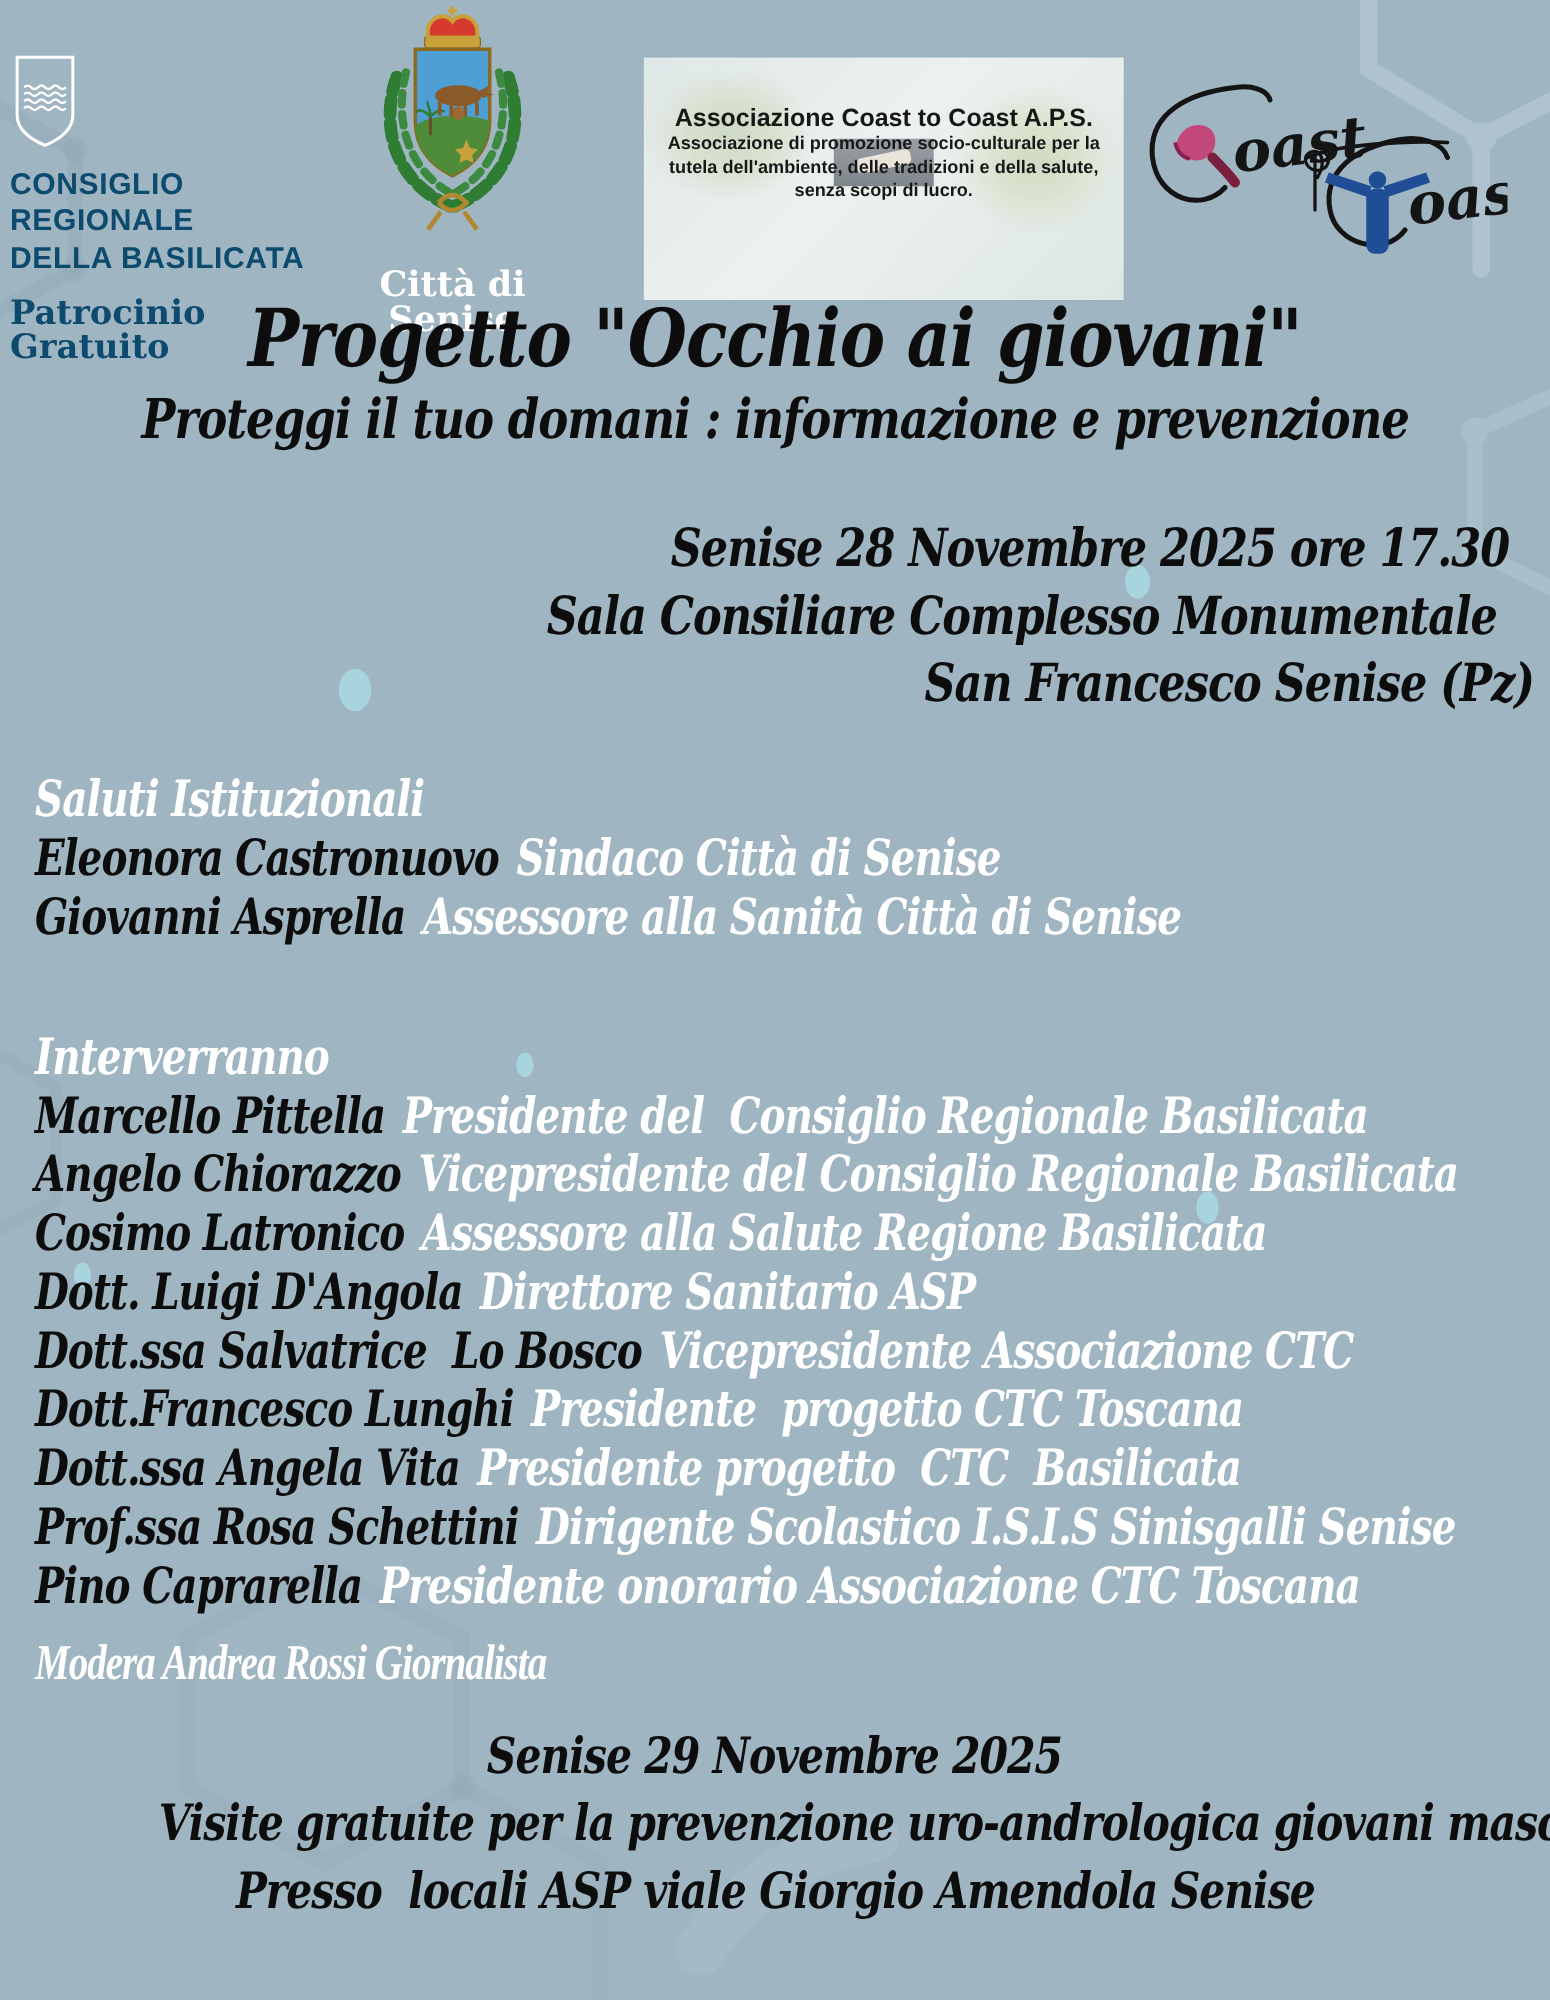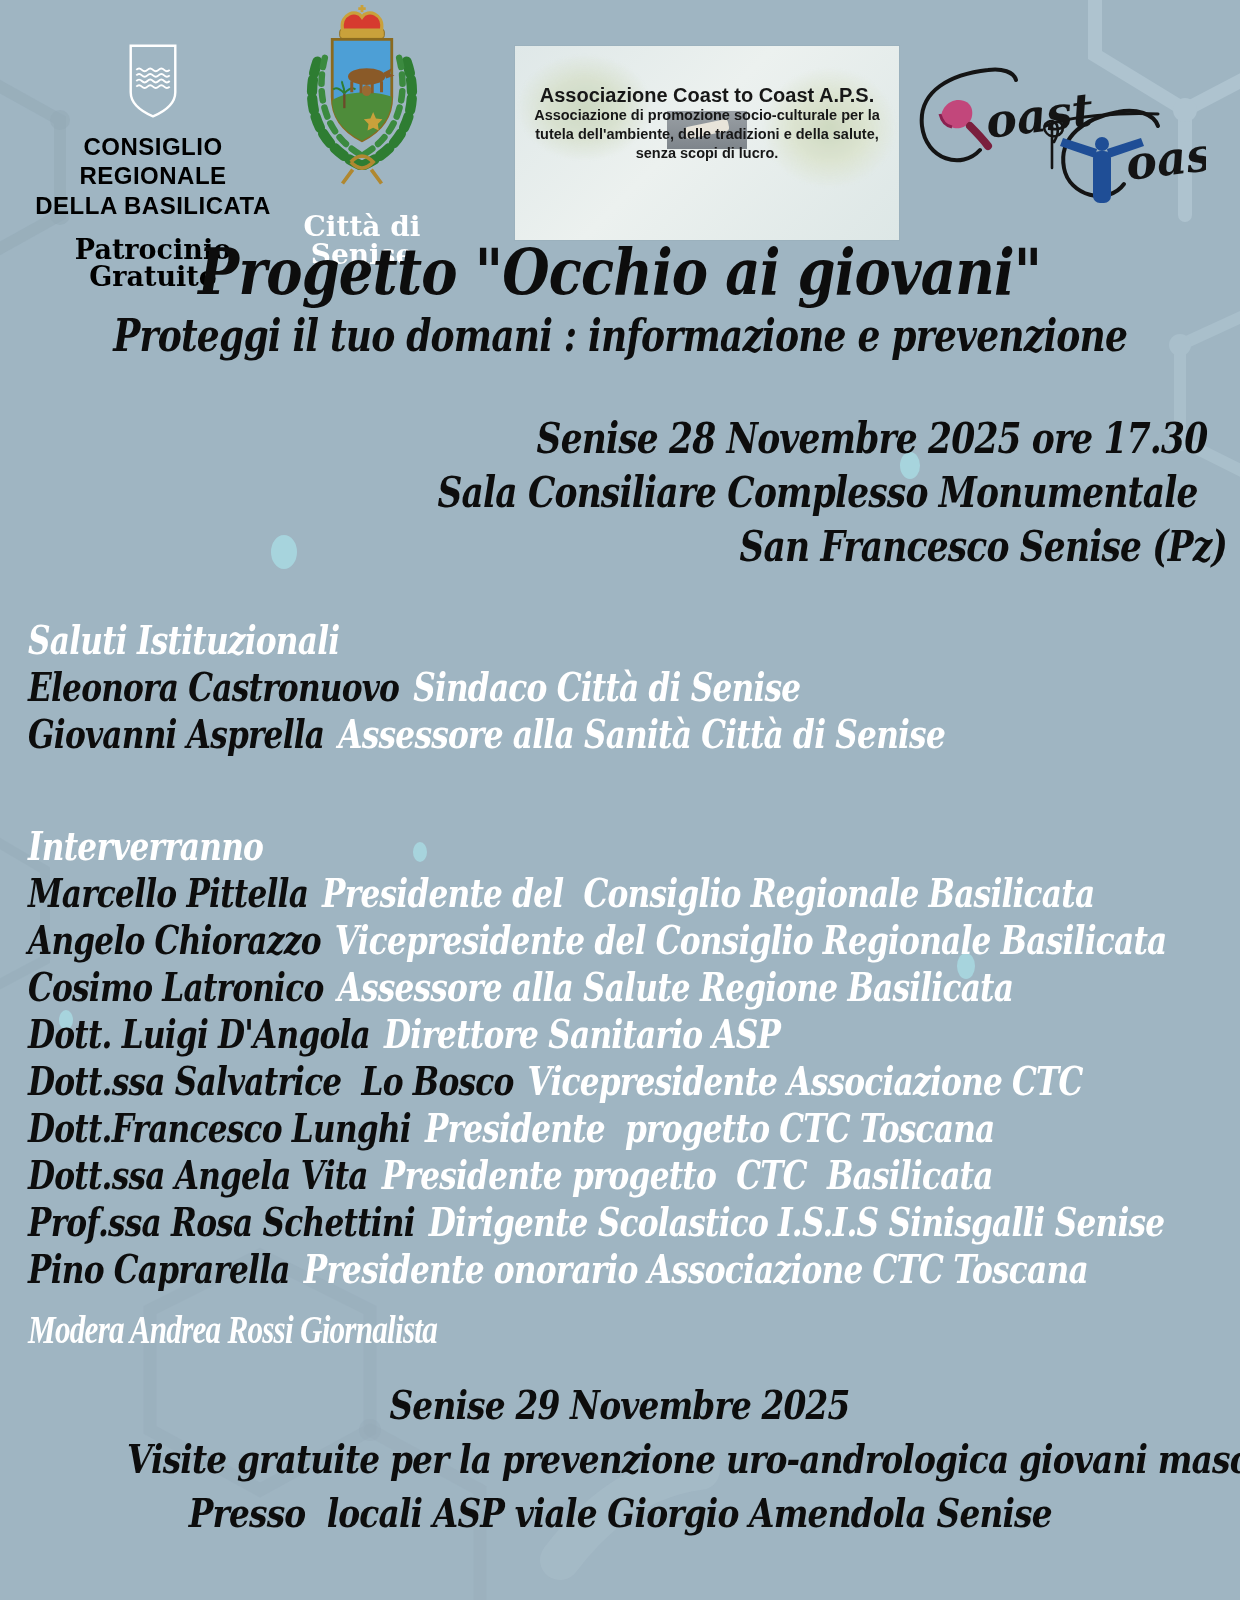--- a/index.html
+++ b/index.html
@@ -4,21 +4,21 @@
 <style>
   html,body{margin:0;padding:0;}
   body{width:1240px;height:1600px;font-family:"Liberation Sans",sans-serif;}
   .poster{position:relative;width:1240px;height:1600px;background:#9fb5c2;overflow:hidden;}
 
   
   .hex-layer{position:absolute;inset:0;pointer-events:none;}
   .dot{position:absolute;border-radius:50%;background:#a7d7e0;opacity:.9;}
 
   
-  .header-left{position:absolute;left:18px;top:42px;width:270px;text-align:center;color:#000000;}
+  .header-left{position:absolute;left:8px;top:42px;width:270px;color:#0c4a6e;}
   .hl-title{font:700 24px/1.22 "Liberation Sans",sans-serif;letter-spacing:.5px;margin-top:8px;}
   .hl-sub{margin-top:16px;font:700 27px/1 "DejaVu Serif",serif;}
 
   .senise{position:absolute;left:278px;top:4px;width:168px;text-align:center;color:#fff;}
   .senise-caption{margin-top:19px;font:700 28px/1 "DejaVu Serif",serif;}
 
   .ctc-box{position:absolute;left:515px;top:46px;width:384px;height:194px;
     background:linear-gradient(135deg,#dfe8e8 0%,#ecf1ef 45%,#dde7e6 100%);
     box-shadow:0 0 0 1px rgba(150,170,180,.35);overflow:hidden;}
   .map{position:absolute;top:8px;width:150px;height:134px;filter:blur(1px);opacity:.85;}

